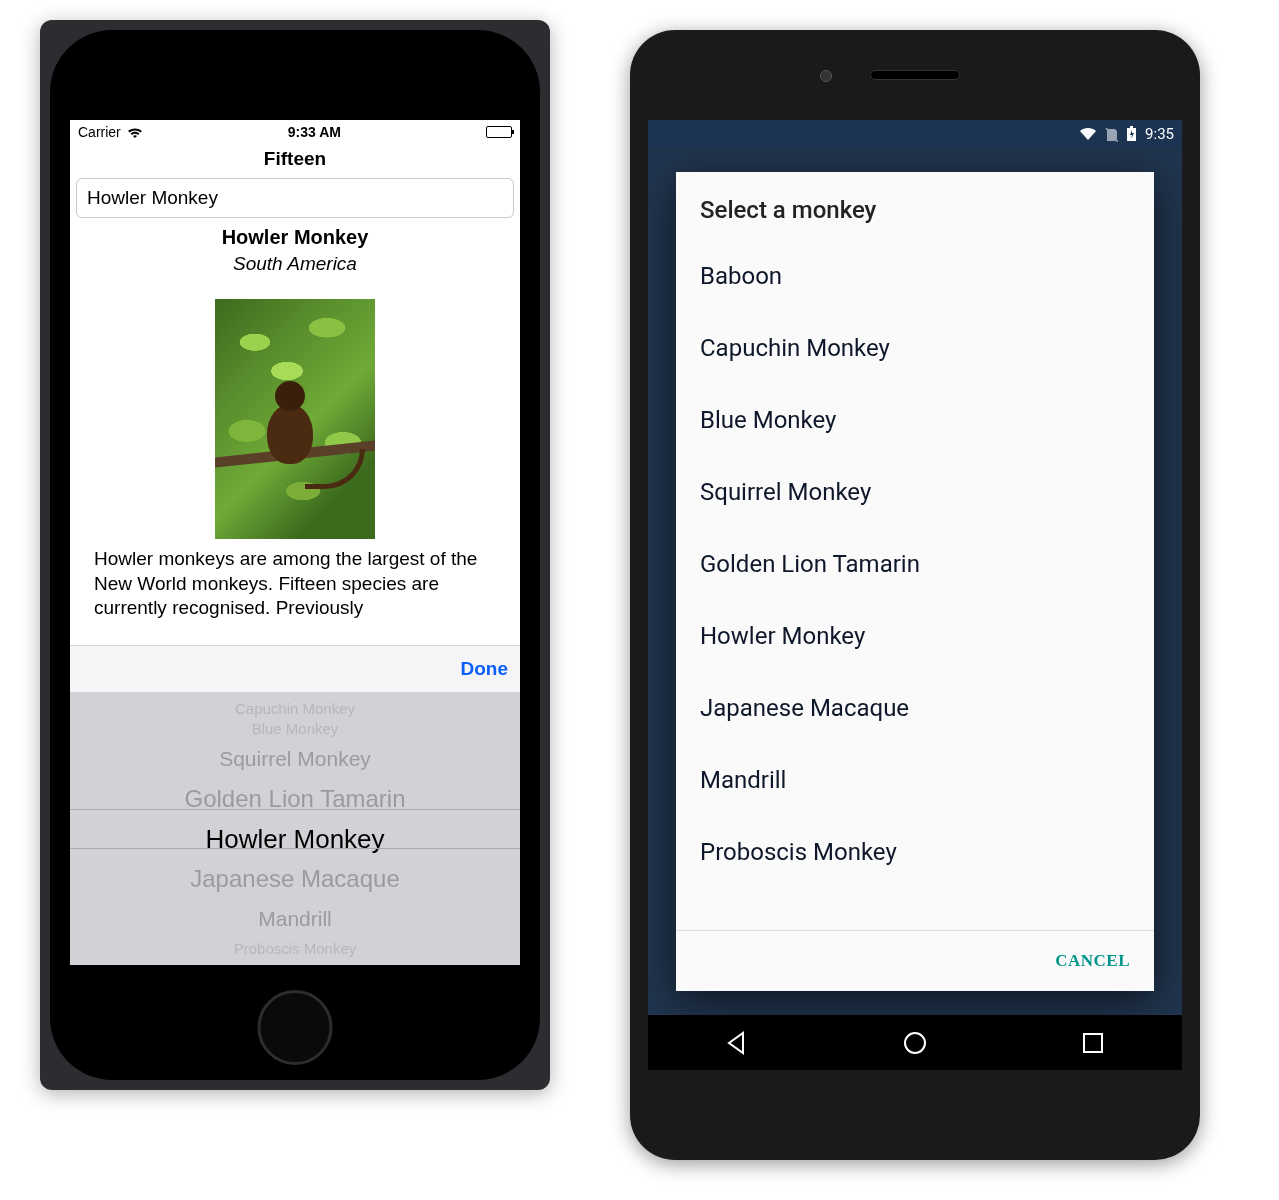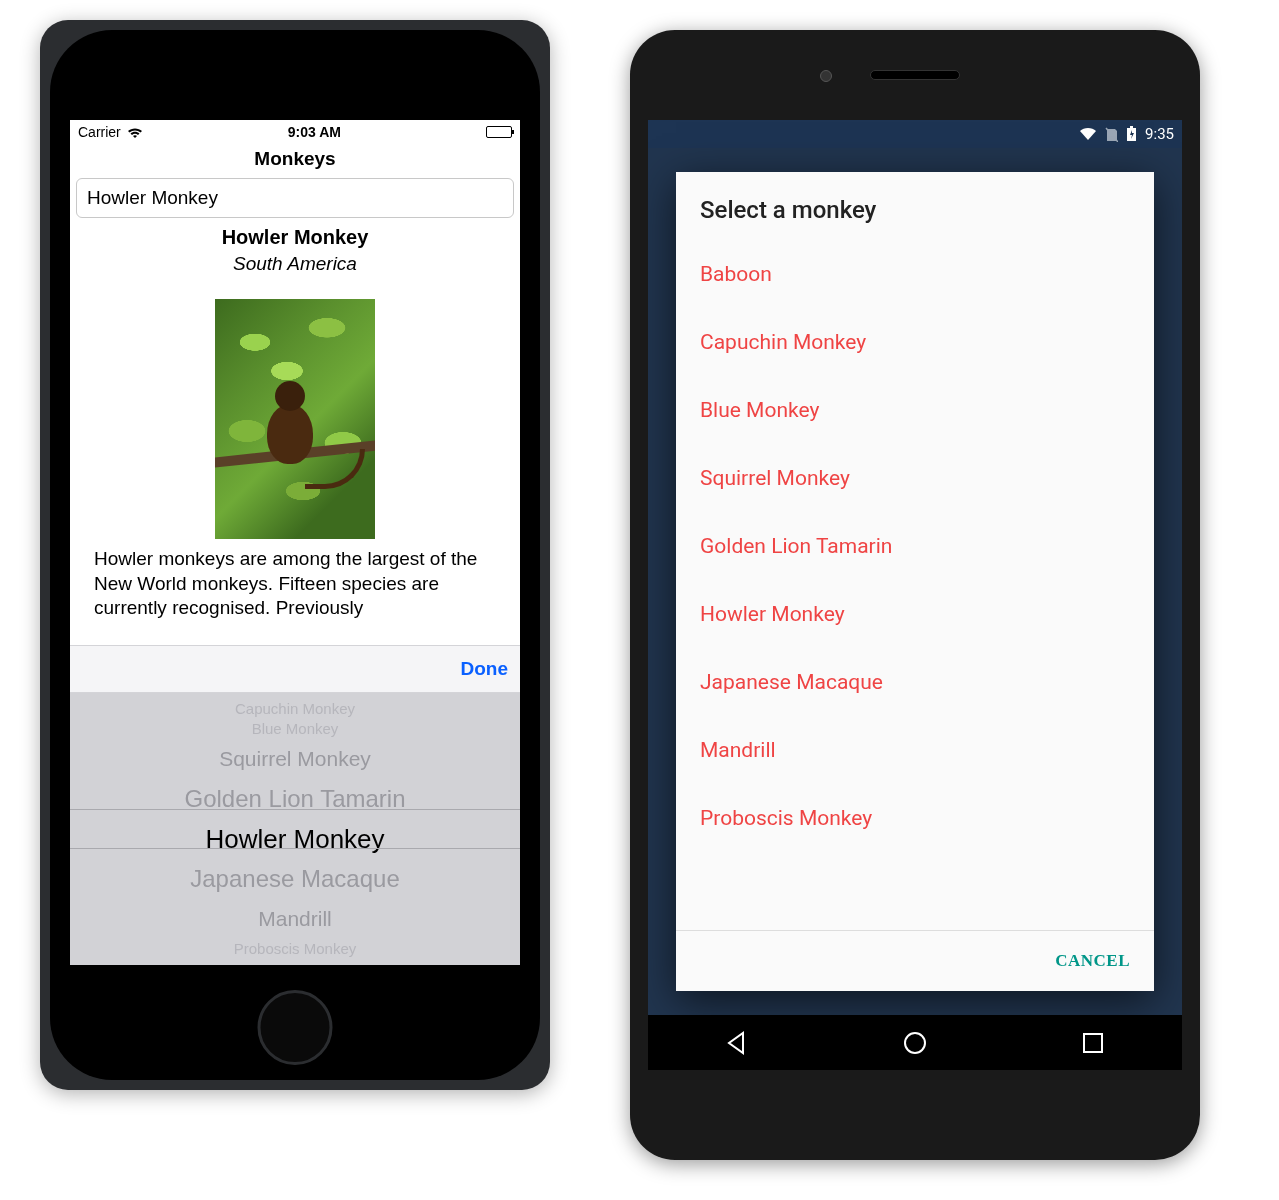--- a/index.html
+++ b/index.html
@@ -11,21 +11,21 @@
     display: flex;
     gap: 80px;
     padding: 20px 40px;
   }
 
   
   .iphone {
     width: 510px;
     height: 1070px;
     background: #2b2d30;
-    border-radius: 28px;
+    border-radius: 12px;
     padding: 10px;
     box-shadow: 0 4px 20px rgba(0,0,0,.3);
     position: relative;
   }
   .iphone-inner {
     width: 100%; height: 100%;
     background: #000;
     border-radius: 62px;
     padding: 90px 20px 115px 20px;
     position: relative;
@@ -260,21 +260,21 @@
     font-size: 24px; color: #222;
     padding: 24px 24px 16px 24px;
     font-weight: 500;
   }
   .dialog-list {
     flex: 1 1 auto;
     overflow: hidden;
     padding: 0 0 0 0;
   }
   .dialog-item {
-    font-size: 21px; color: #ef4444;
+    font-size: 24px; color: #0f172a;
     padding: 22px 24px;
   }
   .dialog-actions {
     border-top: 1px solid #ddd;
     display: flex; justify-content: flex-end;
     padding: 10px 12px;
   }
   .dialog-cancel {
     color: #009688;
     font-weight: 700;
@@ -295,27 +295,27 @@
 
       <div class="ios-statusbar">
         <div class="left">
           <span>Carrier</span>
           <span class="ios-wifi">
             <svg viewBox="0 0 16 12" width="16" height="12">
                 <path d="M8 11 L6 9 C7 8 9 8 10 9 Z M3.5 6.5 C6 4 10 4 12.5 6.5 L11 8 C9 6.2 7 6.2 5 8 Z M1 4 C4.5 .5 11.5 .5 15 4 L13.5 5.5 C10.5 2.7 5.5 2.7 2.5 5.5 Z" fill="#000"></path>
               </svg>
           </span>
         </div>
-        <div style="font-weight:600">9:03 AM</div>
+        <div style="font-weight:600">9:33 AM</div>
         <div class="right">
           <span class="ios-battery"><span class="ios-battery-fill"></span></span>
         </div>
       </div>
 
-      <div class="ios-title">Monkeys</div>
+      <div class="ios-title">Fifteen</div>
 
       <div class="ios-select">
         <span>Howler Monkey</span>
       </div>
 
       <div class="ios-heading">Howler Monkey</div>
       <div class="ios-subheading">South America</div>
 
       <div class="monkey-photo">
         <div class="leaves"></div>

